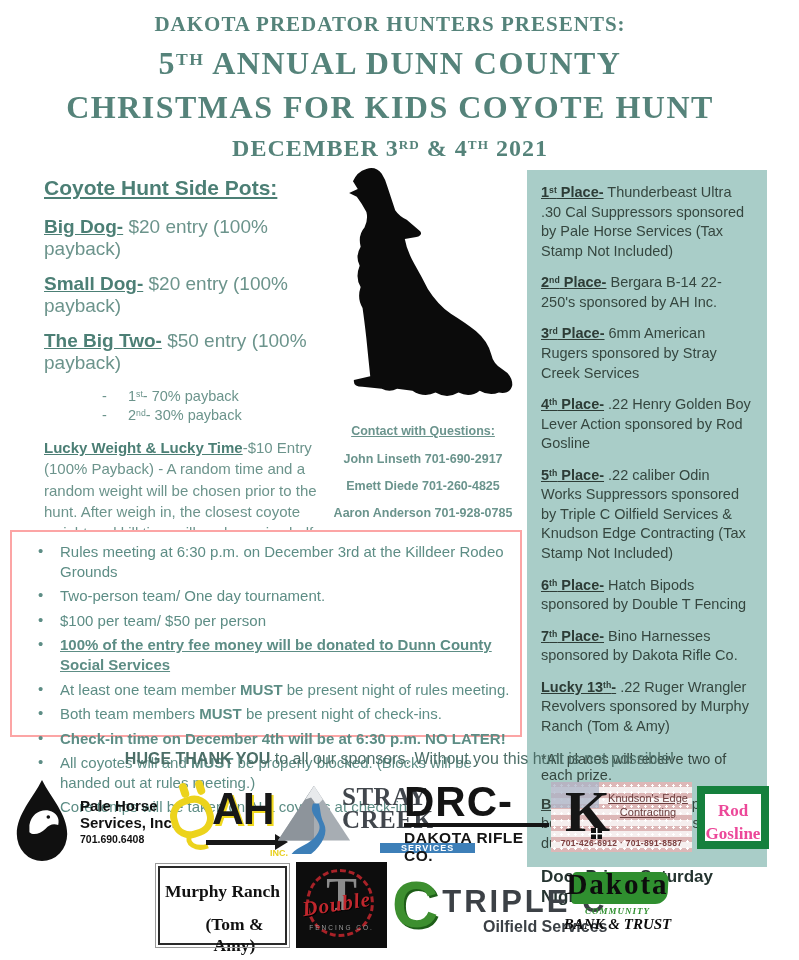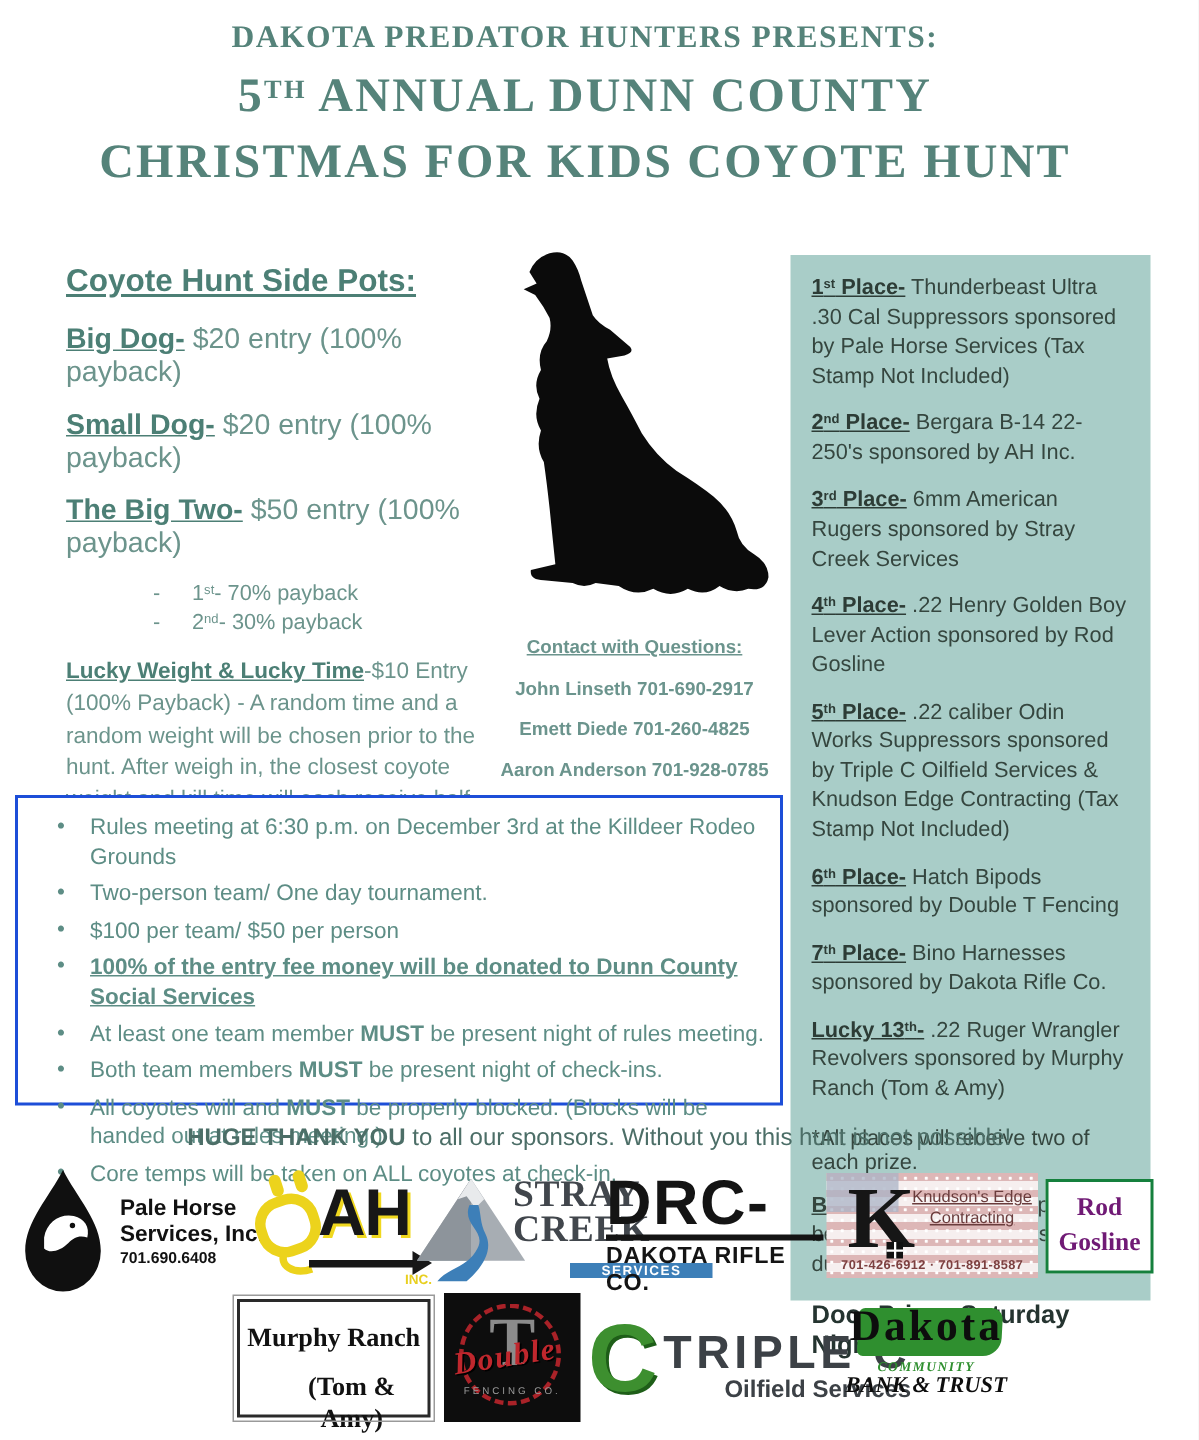--- a/index.html
+++ b/index.html
@@ -43,21 +43,21 @@
   .prize { font-size:14.5px; color:#35463f; line-height:1.35; margin-bottom:12px; }
   .plabel { font-weight:700; text-decoration:underline; color:#2d3c36; }
   .prize sup { font-size:60%; vertical-align:4px; font-weight:700; }
   .panel-note { font-size:14.5px; color:#35463f; margin:14px 0 12px 0; }
   .best-pic { font-size:14.5px; color:#35463f; line-height:1.35; margin-bottom:14px; }
   .best-pic b { font-weight:700; text-decoration:underline; }
   .door-prizes { font-size:17px; font-weight:600; color:#253430; margin-top:6px; }
 
   
   .rulesbox { position:absolute; left:10px; top:530px; width:512px; height:207px;
-              background:#ffffff; border:2px solid #1d4ed8; padding:10px 8px 6px 14px; }
+              background:#ffffff; border:2px solid #fca5a5; padding:10px 8px 6px 14px; }
   .rules { list-style:none; }
   .rules li { position:relative; font-size:15px; color:#5d8d85; line-height:1.33;
               padding-left:34px; margin-bottom:4.5px; }
   .rules li::before { content:"\2022"; position:absolute; left:12px; top:-1px; font-size:15px; }
   .rules b { font-weight:700; }
   .rules b.u { text-decoration:underline; }
 
   
   .thanks { position:absolute; top:750px; left:0; width:799px; text-align:center;
             font-size:16px; color:#4c6e67; }
@@ -98,23 +98,23 @@
           font-size:58px; font-weight:700; color:#161616; }
   .kn-text { position:absolute; left:56px; top:10px; font-size:11px; font-weight:400;
              color:#6a3c3c; text-align:center; width:82px; line-height:1.25; text-decoration:underline; }
   .kn-panes { position:absolute; left:40px; top:46px; width:11px; height:11px;
               background:
                 linear-gradient(#fff,#fff) 50% 0/1.5px 100% no-repeat,
                 linear-gradient(#fff,#fff) 0 50%/100% 1.5px no-repeat, #111; }
   .kn-phones { position:absolute; left:0; bottom:4px; width:100%; text-align:center;
                font-size:8.5px; font-weight:700; color:#7c4040; letter-spacing:0.3px; }
 
-  .rg-wrap { left:697px; top:786px; width:72px; height:63px; border:2px solid #15803d;
+  .rg-wrap { left:697px; top:786px; width:72px; height:63px; border:8px solid #15803d;
              background:#fff; text-align:center; font-family:"Liberation Serif", serif;
-             font-weight:700; font-size:17px; color:#701a75; line-height:1.35; padding-top:6px; }
+             font-weight:700; font-size:17px; color:#ec4899; line-height:1.35; padding-top:6px; }
 
   .mr-wrap { left:158px; top:866px; width:129px; height:79px; border:2px solid #2a2a2a;
              outline:1px solid #9a9a9a; outline-offset:2px; background:#fff; text-align:center;
              font-family:"Liberation Serif", serif; font-weight:700; font-size:17.5px; color:#111;
              padding-top:13px; }
   .mr-wrap .l2 { margin-top:12px;margin-left:24px; }
 
   .dt-wrap { left:296px; top:862px; width:91px; height:86px; background:#0d0d0d; position:absolute; }
   .dt-ring { position:absolute; left:10px; top:7px; width:68px; height:68px; border:3px dashed #a92228;
              border-radius:50%; }
@@ -145,20 +145,21 @@
 </style>
 </head>
 <body>
 
 <div class="page">
 
   <div class="header">
     <div class="presents">DAKOTA PREDATOR HUNTERS PRESENTS:</div>
     <div class="title-line"><span>5</span><sup>TH</sup><span> ANNUAL DUNN COUNTY</span></div>
     <div class="title-line">CHRISTMAS FOR KIDS COYOTE HUNT</div>
+    <div class="date-line"><span>DECEMBER 3</span><sup>RD</sup><span> &amp; 4</span><sup>TH</sup><span> 2021</span></div>
   </div>
 
   <div class="leftcol">
     <div class="pots-heading">Coyote Hunt Side Pots:</div>
     <div class="pot-item"><b>Big Dog-</b><span> $20 entry (100% payback)</span></div>
     <div class="pot-item"><b>Small Dog-</b><span> $20 entry (100% payback)</span></div>
     <div class="pot-item"><b>The Big Two-</b><span> $50 entry (100% payback)</span></div>
     <div class="payback-list">
       <div class="payback-line"><span class="dash">-</span><span>1</span><sup>st</sup><span>- 70% payback</span></div>
       <div class="payback-line"><span class="dash">-</span><span>2</span><sup>nd</sup><span>- 30% payback</span></div>
@@ -203,20 +204,21 @@
   </div>
 
   <div class="rulesbox">
     <ul class="rules">
       <li><span>Rules meeting at 6:30 p.m. on December 3rd at the Killdeer Rodeo Grounds</span><b></b><span></span></li>
       <li><span>Two-person team/ One day tournament.</span><b></b><span></span></li>
       <li><span>$100 per team/ $50 per person</span><b></b><span></span></li>
       <li><span></span><b class="u">100% of the entry fee money will be donated to Dunn County Social Services</b><span></span></li>
       <li><span>At least one team member </span><b>MUST</b><span> be present night of rules meeting.</span></li>
       <li><span>Both team members </span><b>MUST</b><span> be present night of check-ins.</span></li>
+      <li><span></span><b>Check-in time on December 4th will be at 6:30 p.m. NO LATER!</b><span></span></li>
       <li><span>All coyotes will and </span><b>MUST</b><span> be properly blocked. (Blocks will be handed out at rules meeting.)</span></li>
       <li><span>Core temps will be taken on ALL coyotes at check-in.</span><b></b><span></span></li>
     </ul>
   </div>
 
   <div class="thanks"><b>HUGE THANK YOU</b><span> to all our sponsors. Without you this hunt is not possible!</span></div>
 
   <div class="sponsor ph-wrap">
     <svg width="72" height="86" viewBox="0 0 80 95">
       <path d="M40,2 C30,22 12,40 12,62 a28,30 0 0 0 56,0 C68,40 50,22 40,2 Z" fill="#101010"></path>

